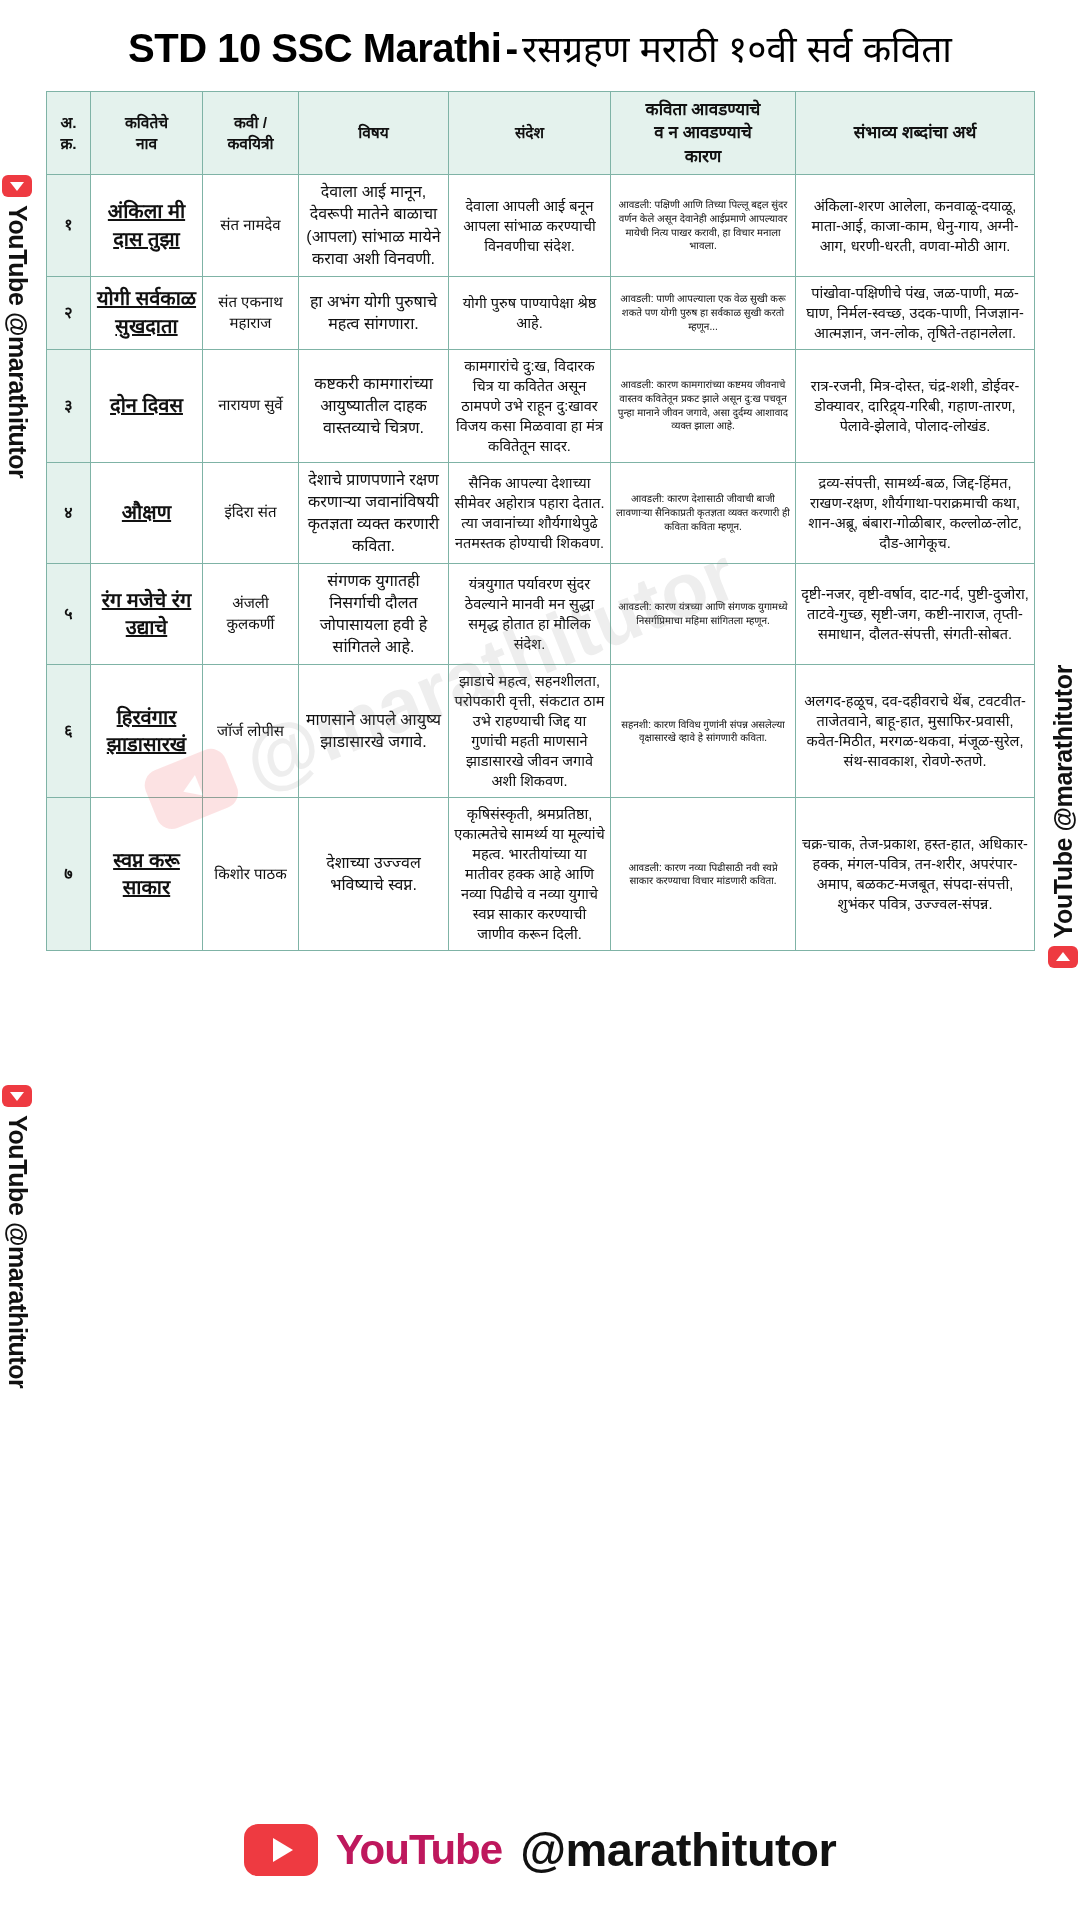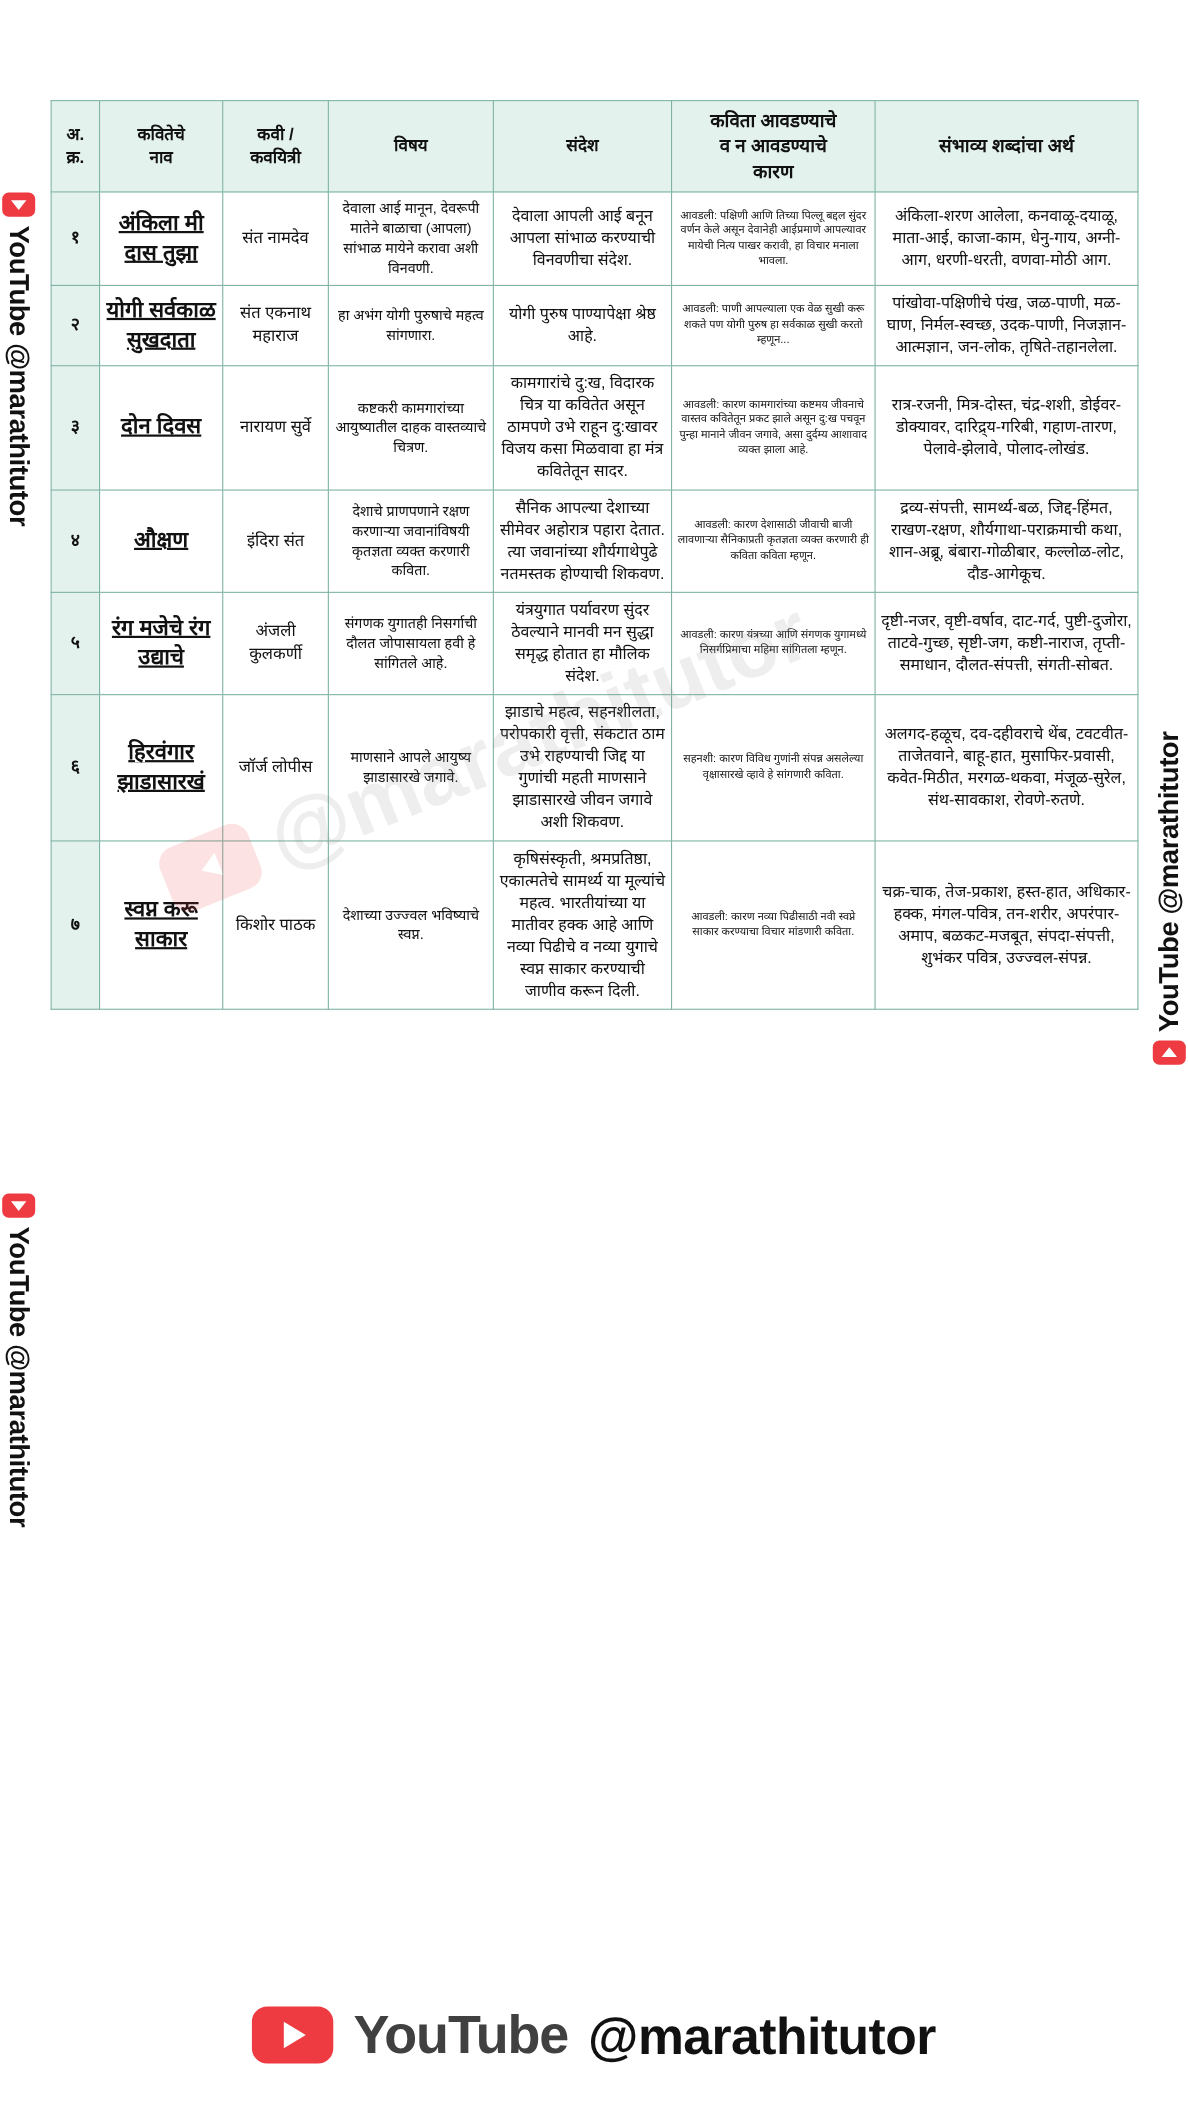--- a/index.html
+++ b/index.html
@@ -90,21 +90,21 @@
     width: 110px;
     text-decoration: underline;
   }
   td.c-poet {
     font-size: 15px;
     font-weight: 400;
     width: 96px;
     margin-top: 43px;
   }
   td.c-subject {
-    font-size: 13px;
+    font-size: 16px;
     width: 148px;
   }
   td.c-message {
     font-size: 14.5px;
     width: 160px;
     margin-top: 35px;
   }
   td.c-reason {
     font-size: 10px;
     width: 182px;
@@ -228,38 +228,41 @@
     flex: none;
   }
   .yt-logo .tri {
     width: 0; height: 0;
     border-top: 12px solid transparent;
     border-bottom: 12px solid transparent;
     border-left: 20px solid #ffffff;
     margin-left: 4px;
   }
   .footer-word {
-    font-size: 49px;
-    font-weight: 700;
-    color: #404040;
+    font-size: 42px;
+    font-weight: 700;
+    color: #be185d;
     letter-spacing: -1px;
     text-align: right;
   }
   .footer-handle {
     font-size: 47px;
     font-weight: 700;
     color: #111111;
     letter-spacing: -0.5px;
   }
 </style>
 </head>
 <body>
 
 <div id="page">
 
+  <div class="title-wrap">
+    <span class="title-en">STD 10 SSC Marathi</span><span class="title-dash">-</span><span class="title-mr">रसग्रहण मराठी १०वी सर्व कविता</span>
+  </div>
 
   <div class="table-wrap">
     <table class="poem-table">
       <colgroup>
         <col class="w-sr">
           <col class="w-name">
           <col class="w-poet">
         <col class="w-subject">
           <col class="w-message">
           <col class="w-reason">

